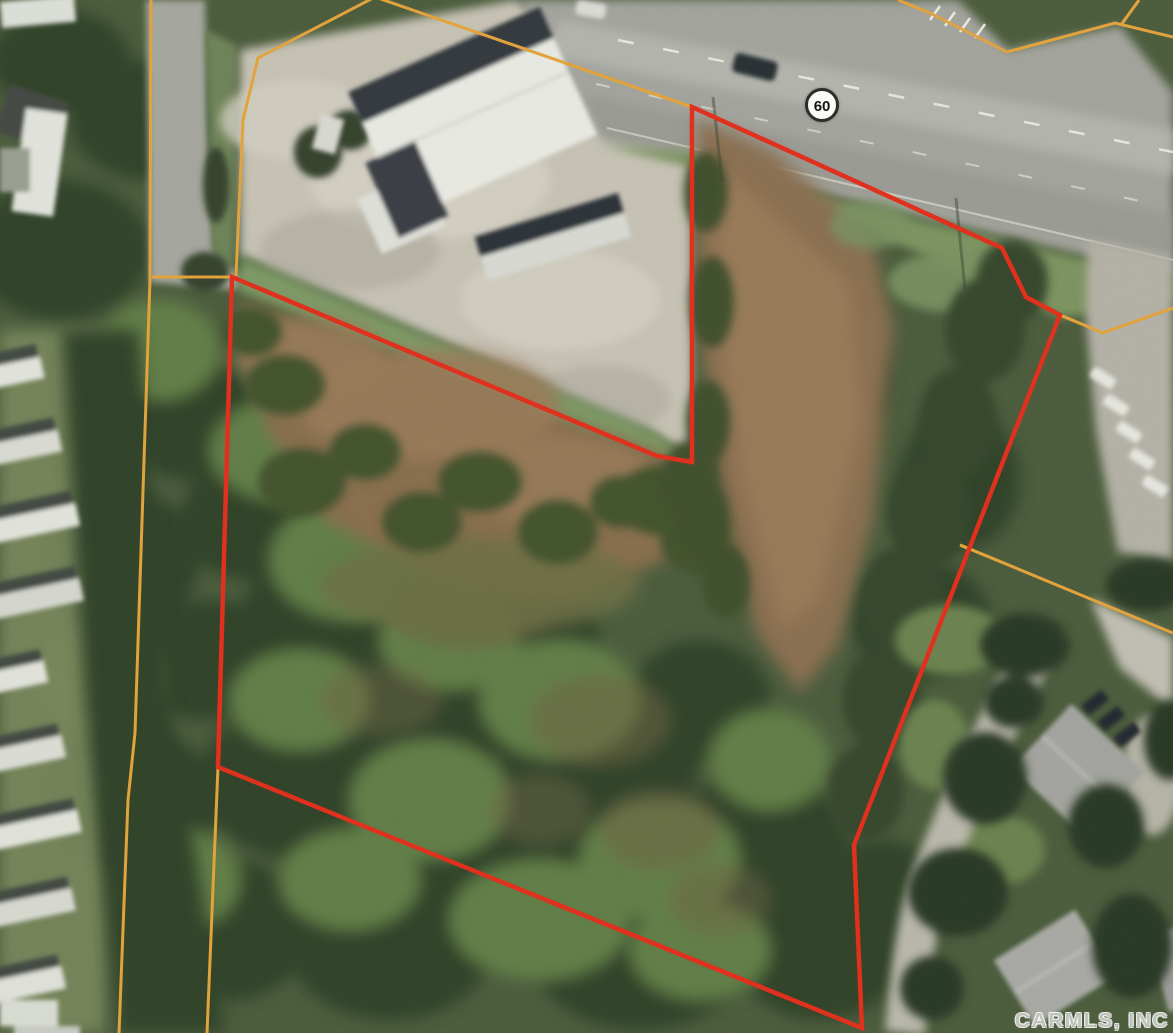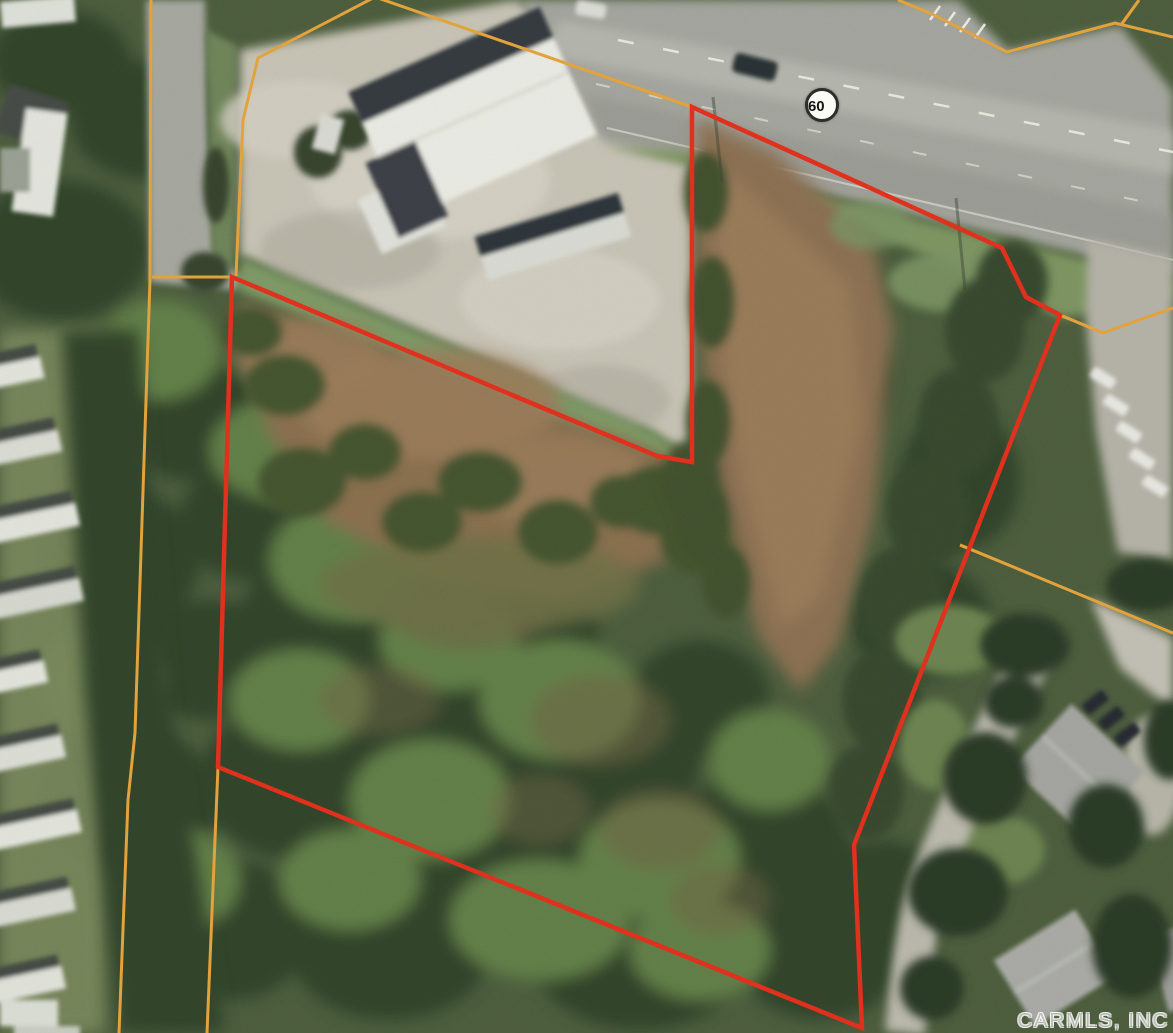--- a/index.html
+++ b/index.html
@@ -1,23 +1,23 @@
 <!DOCTYPE html>
 <html><head>
 <meta charset="utf-8">
 <style>
   html,body{margin:0;padding:0;background:#222;}
   .stage{position:relative;width:1173px;height:1033px;overflow:hidden;background:#4d5e3e;
          font-family:"Liberation Sans",sans-serif;}
   .stage svg{position:absolute;left:0;top:0;}
   .shield{position:absolute;width:34px;height:34px;border-radius:50%;background:#fbfbf5;
           border:3px solid #2d2d2b;box-sizing:border-box;display:flex;align-items:center;
-          font-weight:bold;font-size:15px;color:#141414;
+          justify-content:center;font-weight:bold;font-size:15px;color:#141414;
           box-shadow:0 0 3px rgba(0,0,0,.35);}
-  .watermark{position:absolute;right:4px;bottom:1px;font-size:21px;font-weight:normal;
+  .watermark{position:absolute;right:4px;bottom:1px;font-size:21px;font-weight:bold;
              letter-spacing:1.5px;color:rgba(128,134,122,.48);
              text-shadow:-1px -1px 0 rgba(255,255,255,.75),1px -1px 0 rgba(255,255,255,.75),
                          -1px 1px 0 rgba(255,255,255,.75),1px 1px 0 rgba(255,255,255,.75);}
 </style>
 </head>
 <body>
 
 <div class="stage">
 
   <svg class="terrain" width="1173" height="1033" viewBox="0 0 1173 1033">

